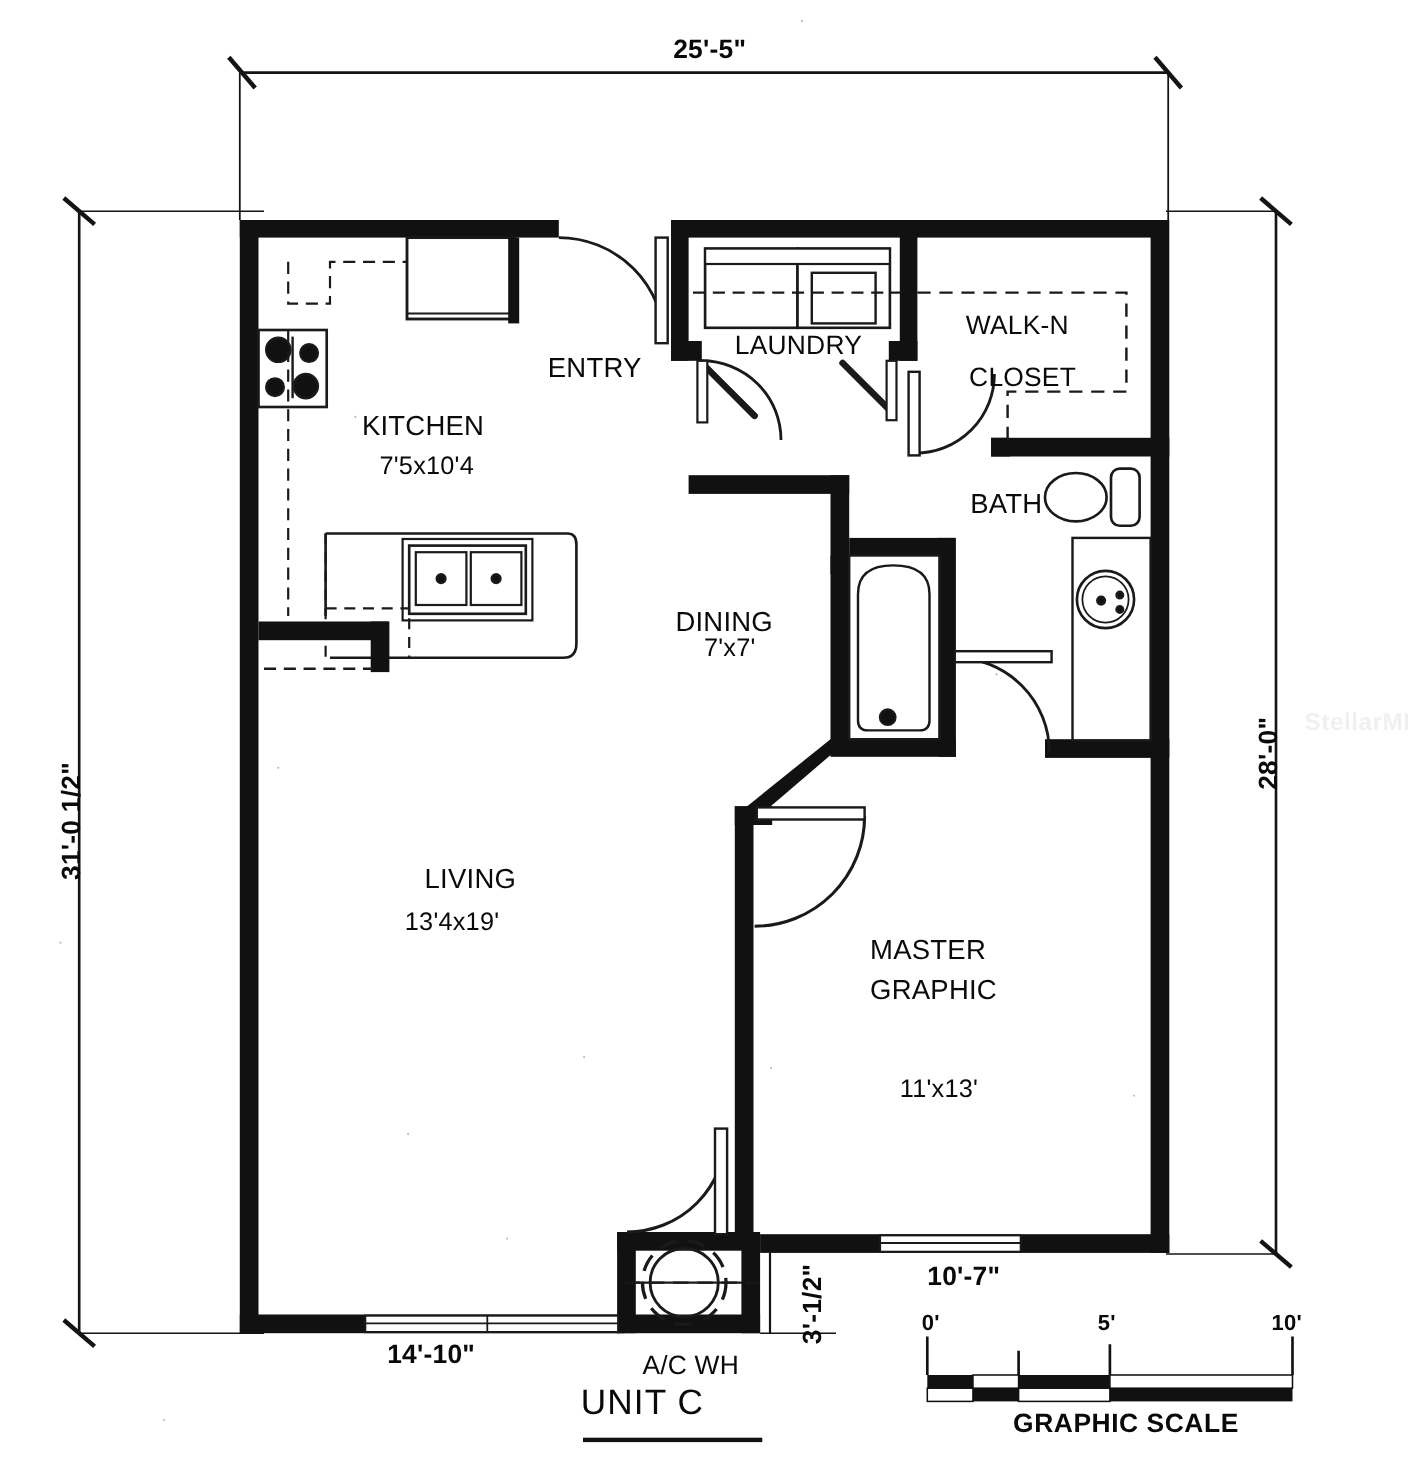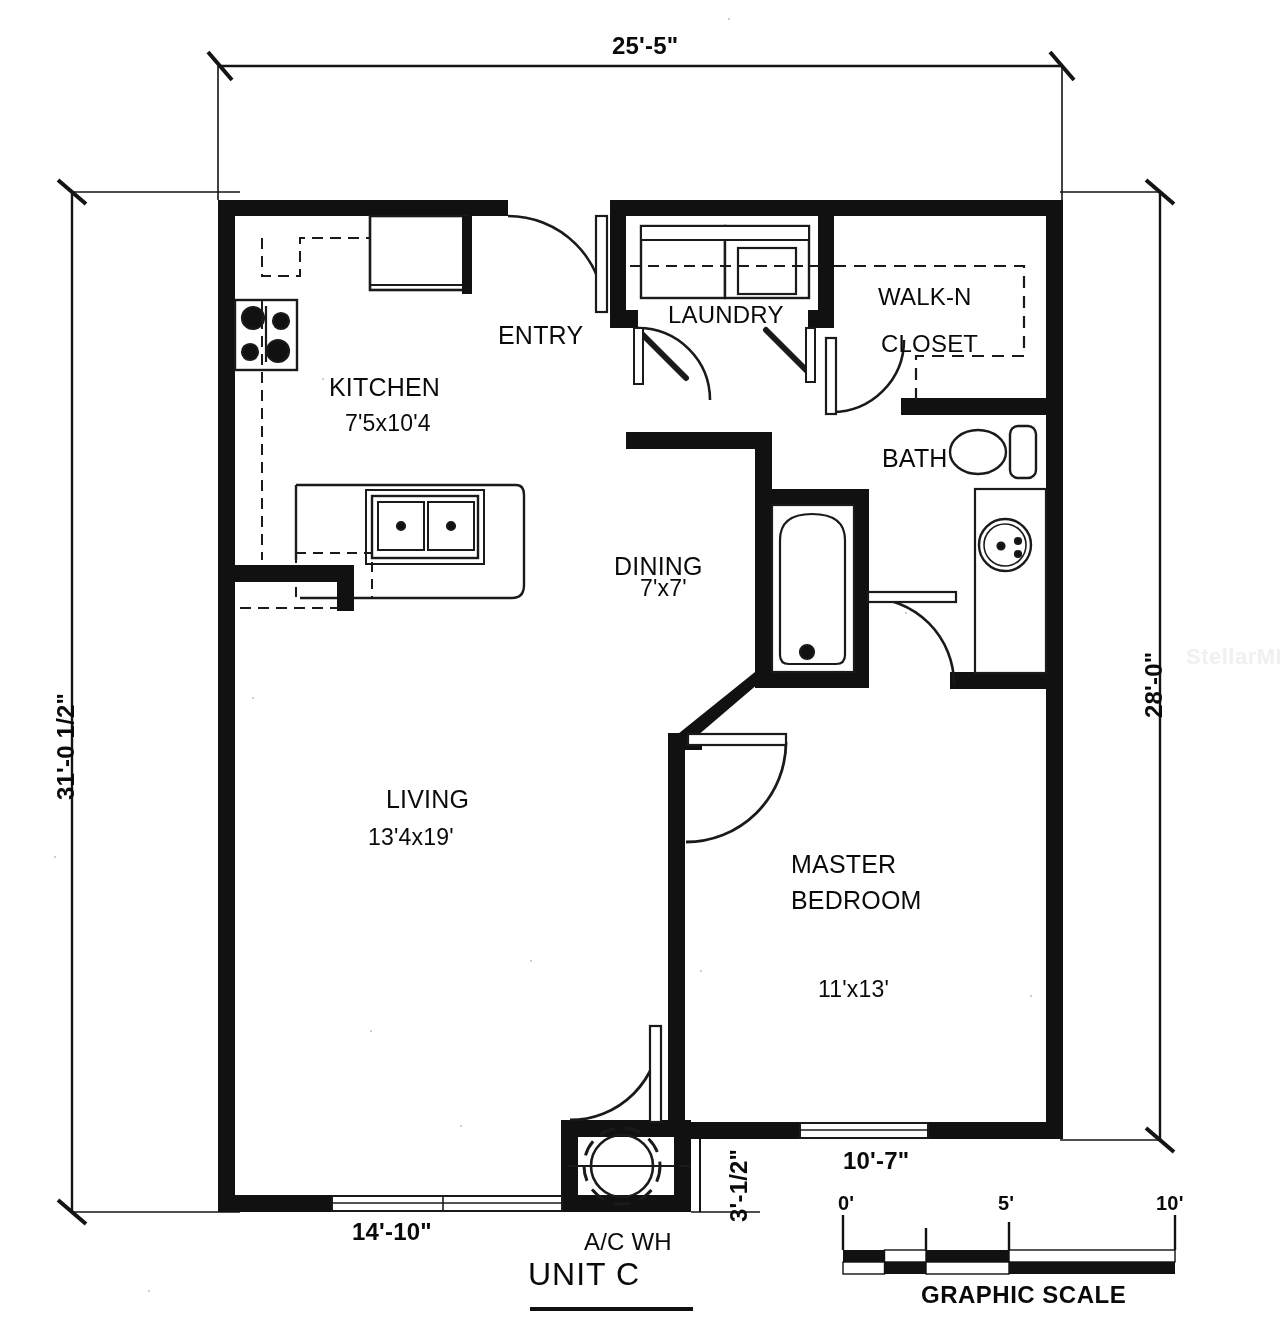--- a/index.html
+++ b/index.html
@@ -322,21 +322,21 @@
 
   <div class="lbl room-name" style="left:882px; top:444px;text-align:center;">BATH</div>
 
   <div class="lbl room-name" style="left:614px; top:538px;margin-top:14px;">DINING</div>
   <div class="lbl room-dims" style="left:640px; top:575px;">7'x7'</div>
 
   <div class="lbl room-name" style="left:366px; top:785px;margin-left:20px;">LIVING</div>
   <div class="lbl room-dims" style="left:368px; top:824px;">13'4x19'</div>
 
   <div class="lbl room-name" style="left:791px; top:850px;">MASTER</div>
-  <div class="lbl room-name" style="left:791px; top:886px;">BEDROOM</div>
+  <div class="lbl room-name" style="left:791px; top:886px;">GRAPHIC</div>
   <div class="lbl room-dims" style="left:818px; top:976px;">11'x13'</div>
 
   <div class="lbl room-name" style="left:584px; top:1228px; font-size:24px;">A/C WH</div>
 
   <div class="lbl scale-label" style="left:838px; top:1192px;">0'</div>
   <div class="lbl scale-label" style="left:998px; top:1192px;">5'</div>
   <div class="lbl scale-label" style="left:1156px; top:1192px;">10'</div>
   <div class="lbl scale-caption" style="left:921px; top:1281px;">GRAPHIC SCALE</div>
 
   <div class="lbl unit-title" style="left:528px; top:1256px;">UNIT C</div>

